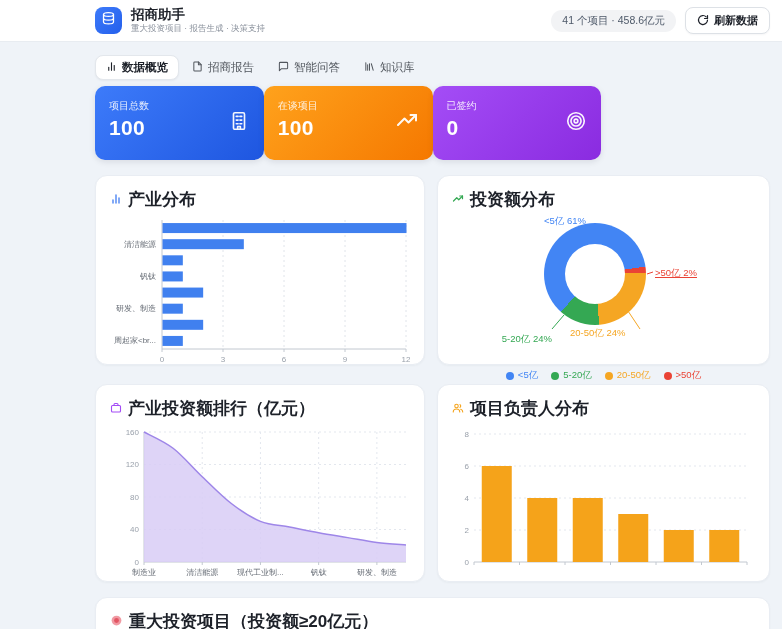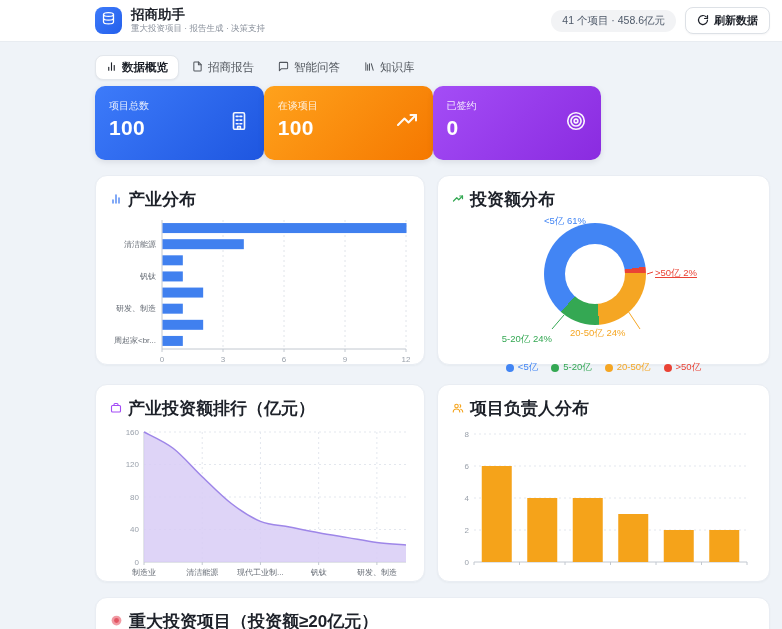--- a/index.html
+++ b/index.html
@@ -71,21 +71,21 @@
   .donut-ring { position:absolute; left:92px; top:8px; width:102px; height:102px; border-radius:50%; }
   .donut-ring::after {
     content:""; position:absolute; inset:21px; border-radius:50%; background:#fff;
   }
   .donut-leaders { position:absolute; left:0; top:0; }
   .donut-label { position:absolute; font-size:9.5px; white-space:nowrap; }
   .dl-top { left:48px; top:0; width:86px; text-align:right; }
   .dl-right { left:203px; top:52px;text-decoration:underline; }
   .dl-br { left:118px; top:112px; }
   .dl-bl { left:12px; top:118px; width:88px; text-align:right; }
-  .legend { display:flex; justify-content:center; gap:13px; margin-top:12px; }
+  .legend { display:flex; justify-content:center; gap:13px; margin-top:20px; }
   .legend-item { display:flex; align-items:center; gap:4px; font-size:9.5px; cursor:pointer; }
   .dot { width:8px; height:8px; border-radius:50%; }
   
   .panel.major { margin-top:15px; height:70px; }
 </style>
 </head>
 <body>
 
 <div class="header">
   <div class="logo">

